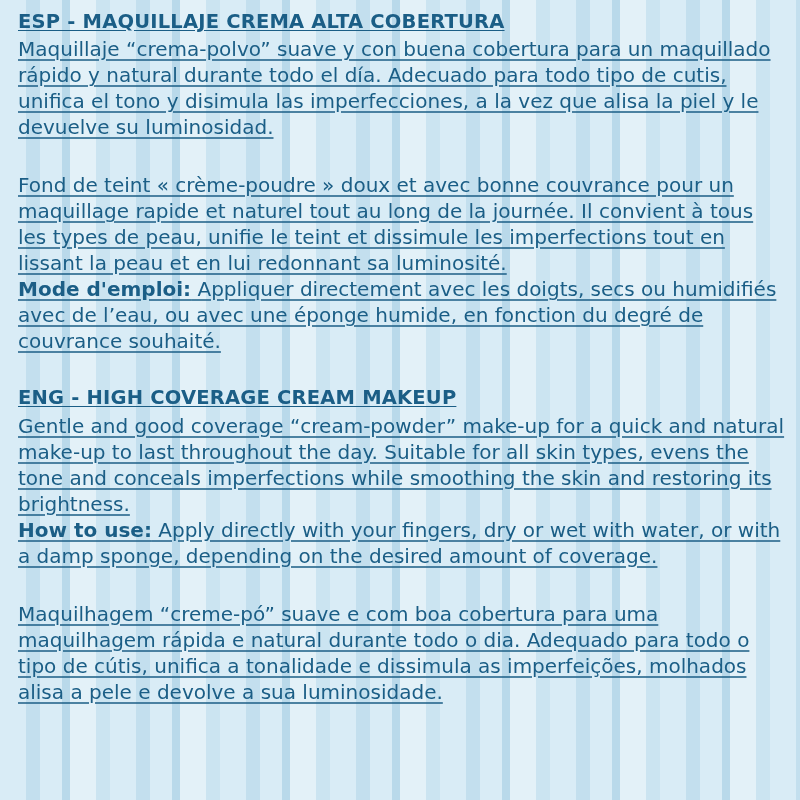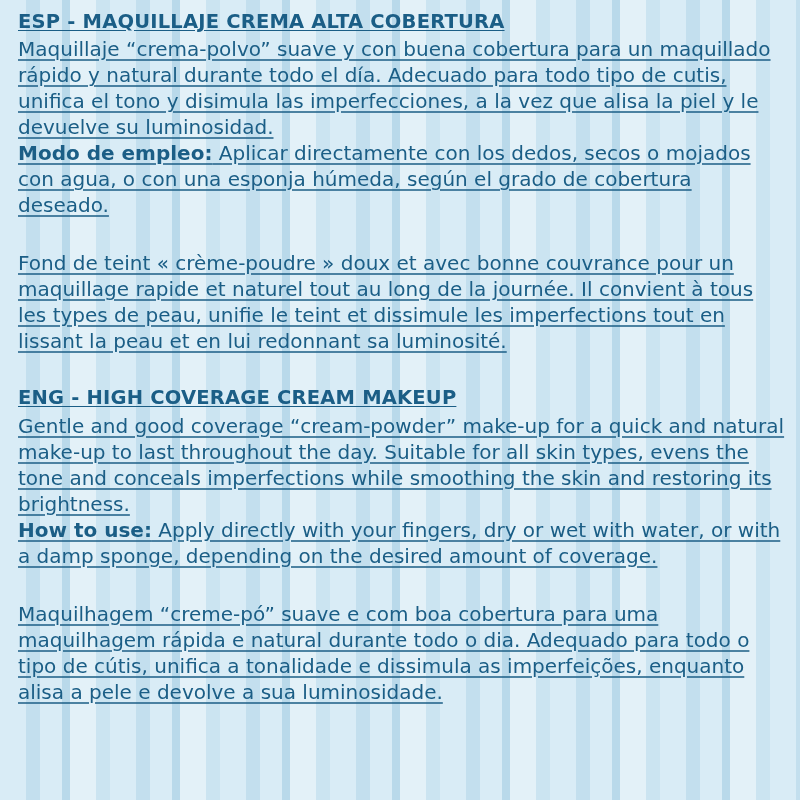--- a/index.html
+++ b/index.html
@@ -72,37 +72,37 @@
 </style>
 </head>
 <body>
 
 <div id="page">
   <div id="content">
 
     <div class="block">
       <div class="heading">ESP - MAQUILLAJE CREMA  ALTA COBERTURA</div>
       <div class="para">Maquillaje “crema-polvo” suave y con buena cobertura para un maquillado rápido y natural durante todo el día. Adecuado para todo tipo de cutis, unifica el tono y disimula las imperfecciones, a la vez que alisa la piel y le devuelve su luminosidad.</div>
-      <div class="para"><span class="lead">Modo de empleo:</span><span> Aplicar directamente con los dedos, secos o mojados con agua, o con una esponja húmeda, según el grado de cobertura deseado.</span></div>
     </div>
 
     <div class="spacer-md"></div>
 
     <div class="block">
       <div class="para">Fond de teint « crème-poudre » doux et avec bonne couvrance pour un maquillage rapide et naturel tout au long de la journée. Il convient à tous les types de peau, unifie le teint et dissimule les imperfections tout en lissant la peau et en lui redonnant sa luminosité.</div>
+      <div class="para"><span class="lead">Mode d'emploi:</span><span> Appliquer directement avec les doigts, secs ou humidifiés avec de l’eau, ou avec une éponge humide, en fonction du degré de couvrance souhaité.</span></div>
     </div>
 
     <div class="spacer-md"></div>
 
     <div class="block">
       <div class="heading">ENG - HIGH COVERAGE CREAM MAKEUP</div>
       <div class="para">Gentle and good coverage “cream-powder” make-up for a quick and natural make-up to last throughout the day. Suitable for all skin types, evens the tone and conceals imperfections while smoothing the skin and restoring its brightness.</div>
       <div class="para"><span class="lead">How to use:</span><span> Apply directly with your fingers, dry or wet with water, or with a damp sponge, depending on the desired amount of coverage.</span></div>
     </div>
 
     <div class="spacer-md"></div>
 
     <div class="block last">
-      <div class="para">Maquilhagem “creme-pó” suave e com boa cobertura para uma maquilhagem rápida e natural durante todo o dia. Adequado para todo o tipo de cútis, unifica a tonalidade e dissimula as imperfeições, enquanto alisa a pele e devolve a sua luminosidade.</div>
+      <div class="para">Maquilhagem “creme-pó” suave e com boa cobertura para uma maquilhagem rápida e natural durante todo o dia. Adequado para todo o tipo de cútis, unifica a tonalidade e dissimula as imperfeições, molhados alisa a pele e devolve a sua luminosidade.</div>
     </div>
 
   </div>
 </div>
 
 </body></html>

